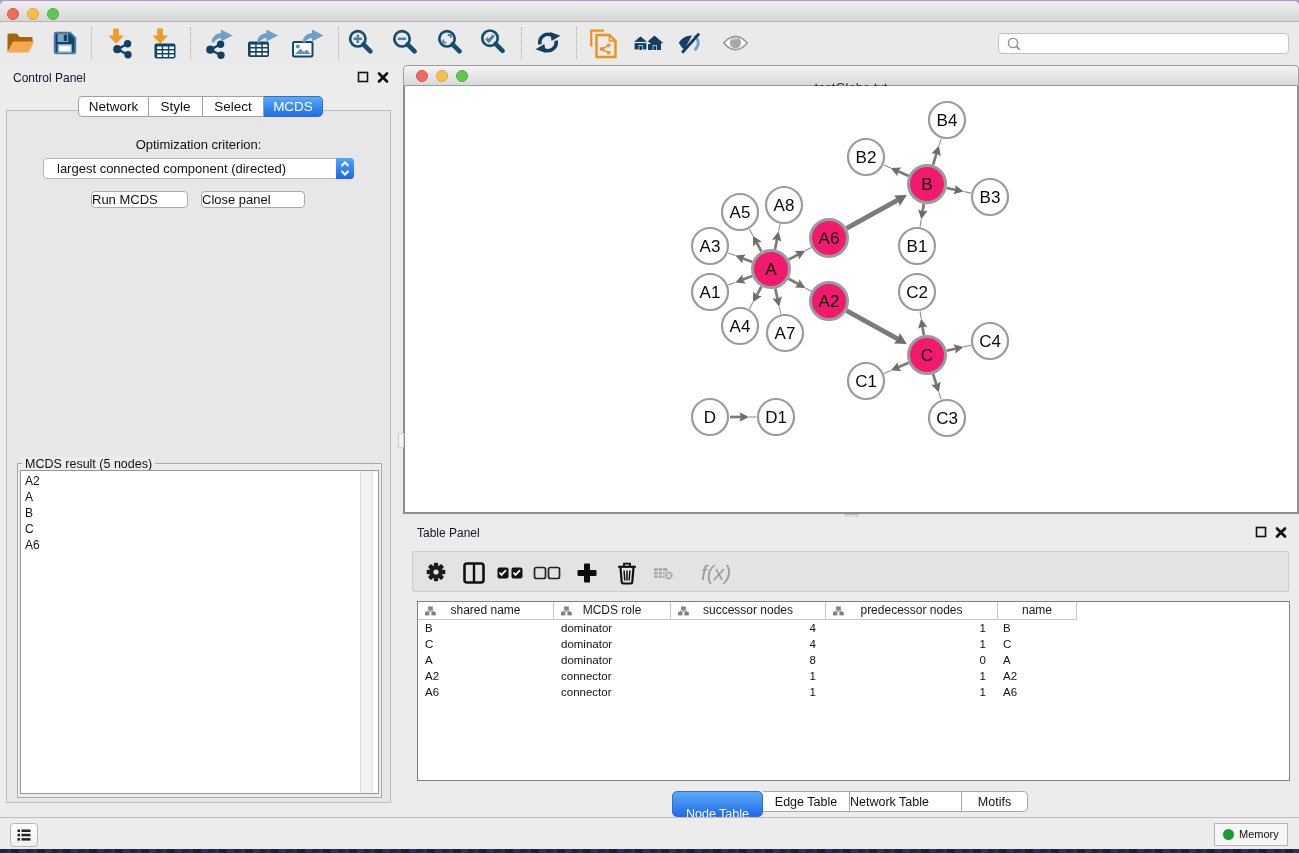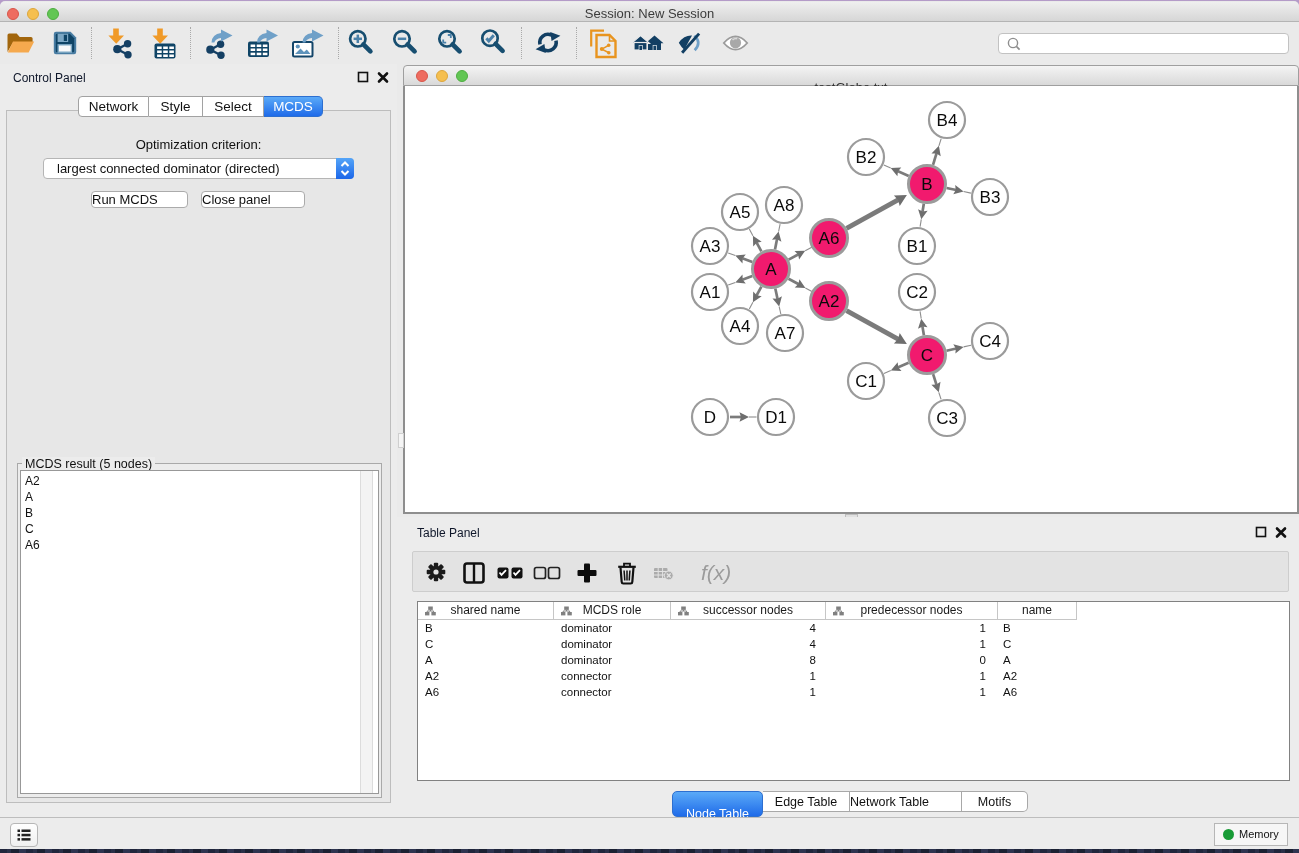--- a/index.html
+++ b/index.html
@@ -37,21 +37,20 @@
 .btab.first{border-left:1px solid #a8a8a8;border-radius:5px 0 0 5px}
 .btab.last{border-radius:0 5px 5px 0}
 .btab.sel{background:linear-gradient(#5baaf8,#1f6be9);color:#fff;border-color:#2d6fd0;border-radius:5px}
 svg text{font-family:"Liberation Sans",sans-serif}
 </style></head><body>
 <div class="win"></div>
 <div class="titlebar">
  <div class="tl" style="left:7px;background:#ee6c60;border:0.5px solid #d8564a"></div>
  <div class="tl" style="left:27px;background:#f5bf4f;border:0.5px solid #dda63c"></div>
  <div class="tl" style="left:47px;background:#62c654;border:0.5px solid #4eae41"></div>
- <div class="title">Session: New Session</div>
 </div>
 <div class="toolbar">
 <div class="sep" style="left:91px"></div>
     <div class="sep" style="left:190px"></div>
 <div class="sep" style="left:338px"></div>
     <div class="sep" style="left:521px"></div>
 <div class="sep" style="left:576px"></div>
 <svg width="1299" height="42" style="position:absolute;left:0;top:0">
 <g transform="translate(7,10)">
  <path d="M0.5,20 V3.2 Q0.5,1.6 2.1,1.6 h7.6 l3,3.4 h11.3 Q25.6,5 25.6,6.6 v3.9 H6 z" fill="#a2660d"></path>
@@ -221,21 +220,21 @@
  </svg>
  <div class="abs" style="left:6px;top:46px;width:385px;height:693px;background:#e7e7e7;border:1px solid #bdbdbd"></div>
  <div class="tabs" style="left:78px">
   <div class="tab first" style="width:71px;padding:0">Network</div>
   <div class="tab" style="width:54px;padding:0">Style</div>
   <div class="tab" style="width:61px;padding:0">Select</div>
   <div class="tab sel" style="width:59px;padding:0">MCDS</div>
  </div>
  <div class="abs" style="left:0;top:73px;width:397px;text-align:center;font-size:13px;color:#111">Optimization criterion:</div>
  <div class="abs" style="left:43px;top:94px;width:311px;height:21px;background:#fff;border:1px solid #b5b5b5;border-radius:4px">
-  <div class="abs" style="left:13px;top:2px;font-size:13px;color:#111">largest connected dominator (directed)</div>
+  <div class="abs" style="left:13px;top:2px;font-size:13px;color:#111">largest connected component (directed)</div>
   <div class="abs" style="right:-1px;top:-1px;width:18px;height:21px;background:linear-gradient(#55a5f8,#1b66e9);border-radius:0 4px 4px 0">
    <svg width="18" height="21">
           <path d="M5.5,8 L9,4.5 L12.5,8" stroke="#fff" stroke-width="2" fill="none"></path>
           <path d="M5.5,13 L9,16.5 L12.5,13" stroke="#fff" stroke-width="2" fill="none"></path>
         </svg>
   </div>
  </div>
  <div class="btn" style="left:91px;top:127px;width:97px">Run MCDS</div>
  <div class="btn" style="left:201px;top:127px;width:104px">Close panel</div>
  <div class="gbox" style="left:17px;top:399px;width:365px;height:335px;background:#ececec">

